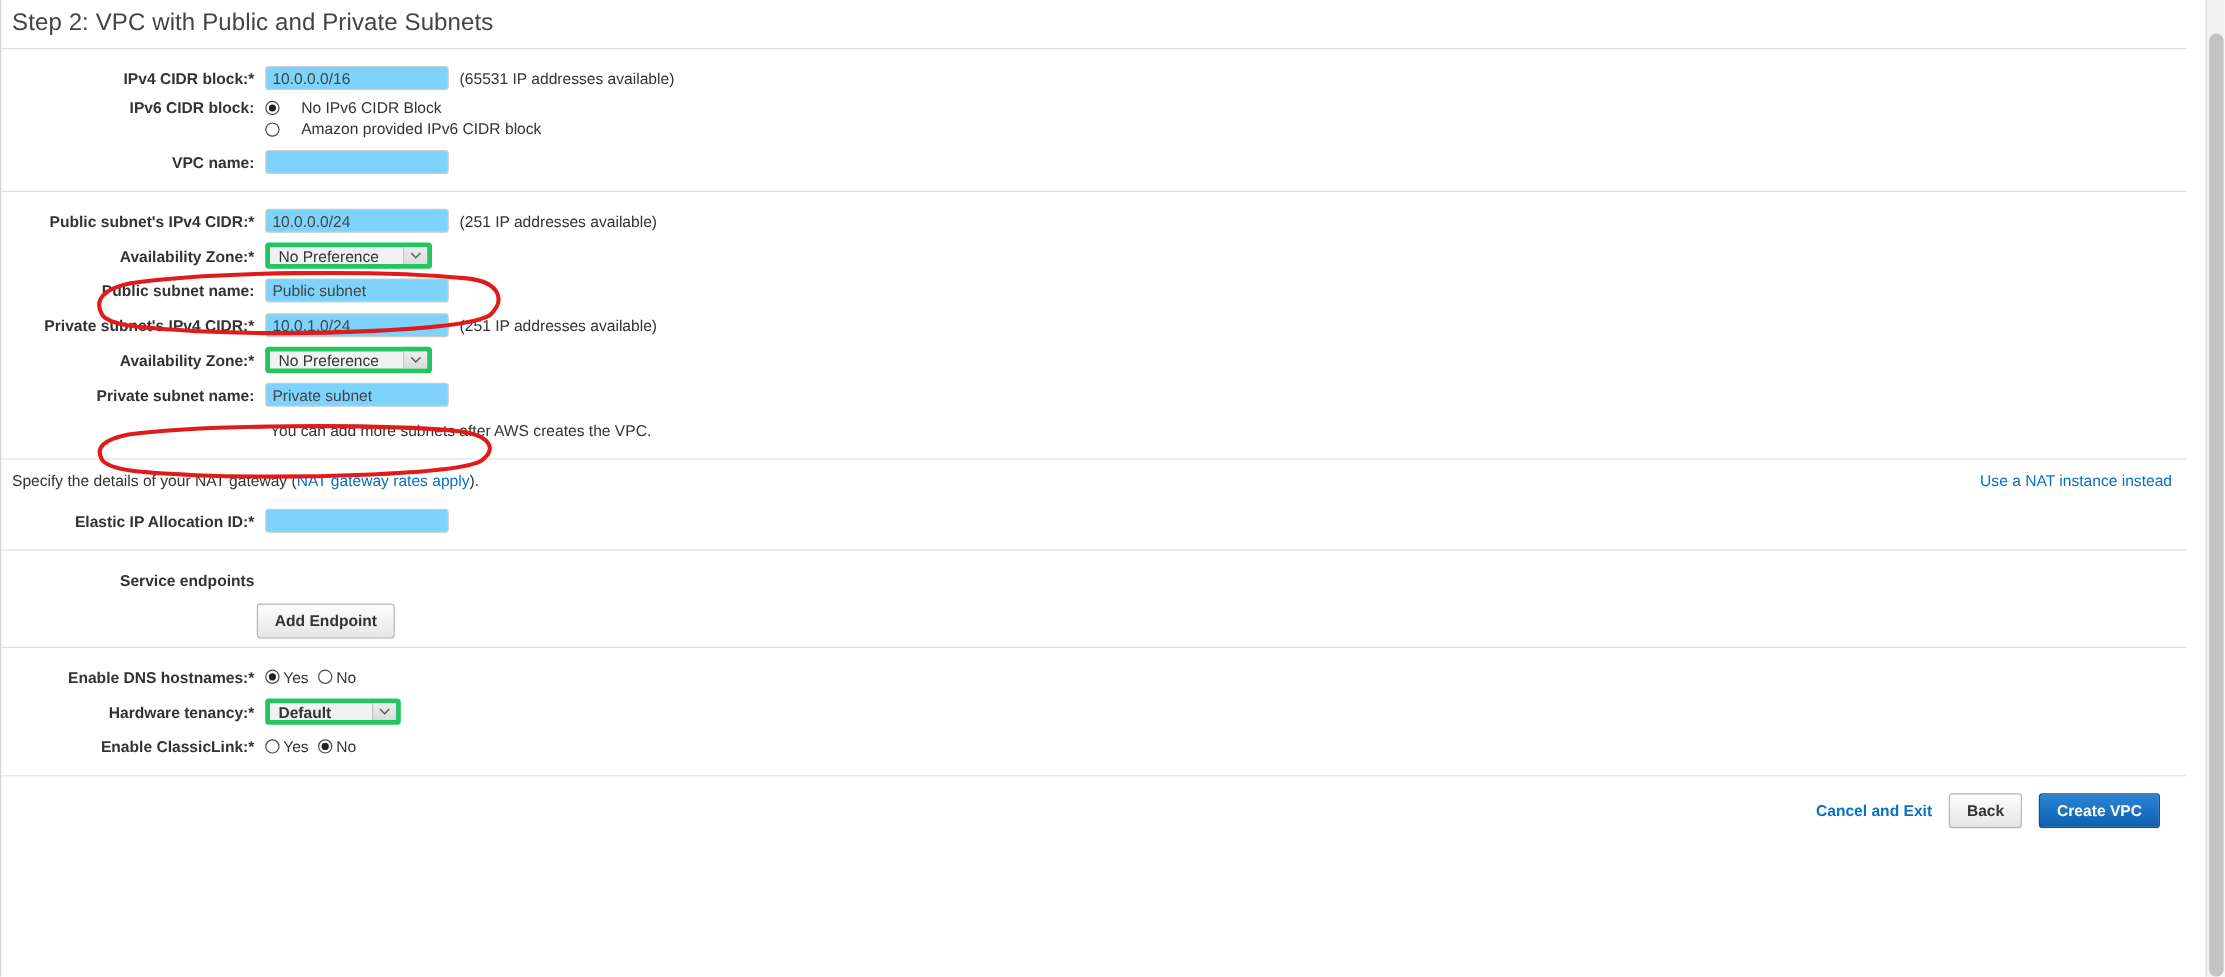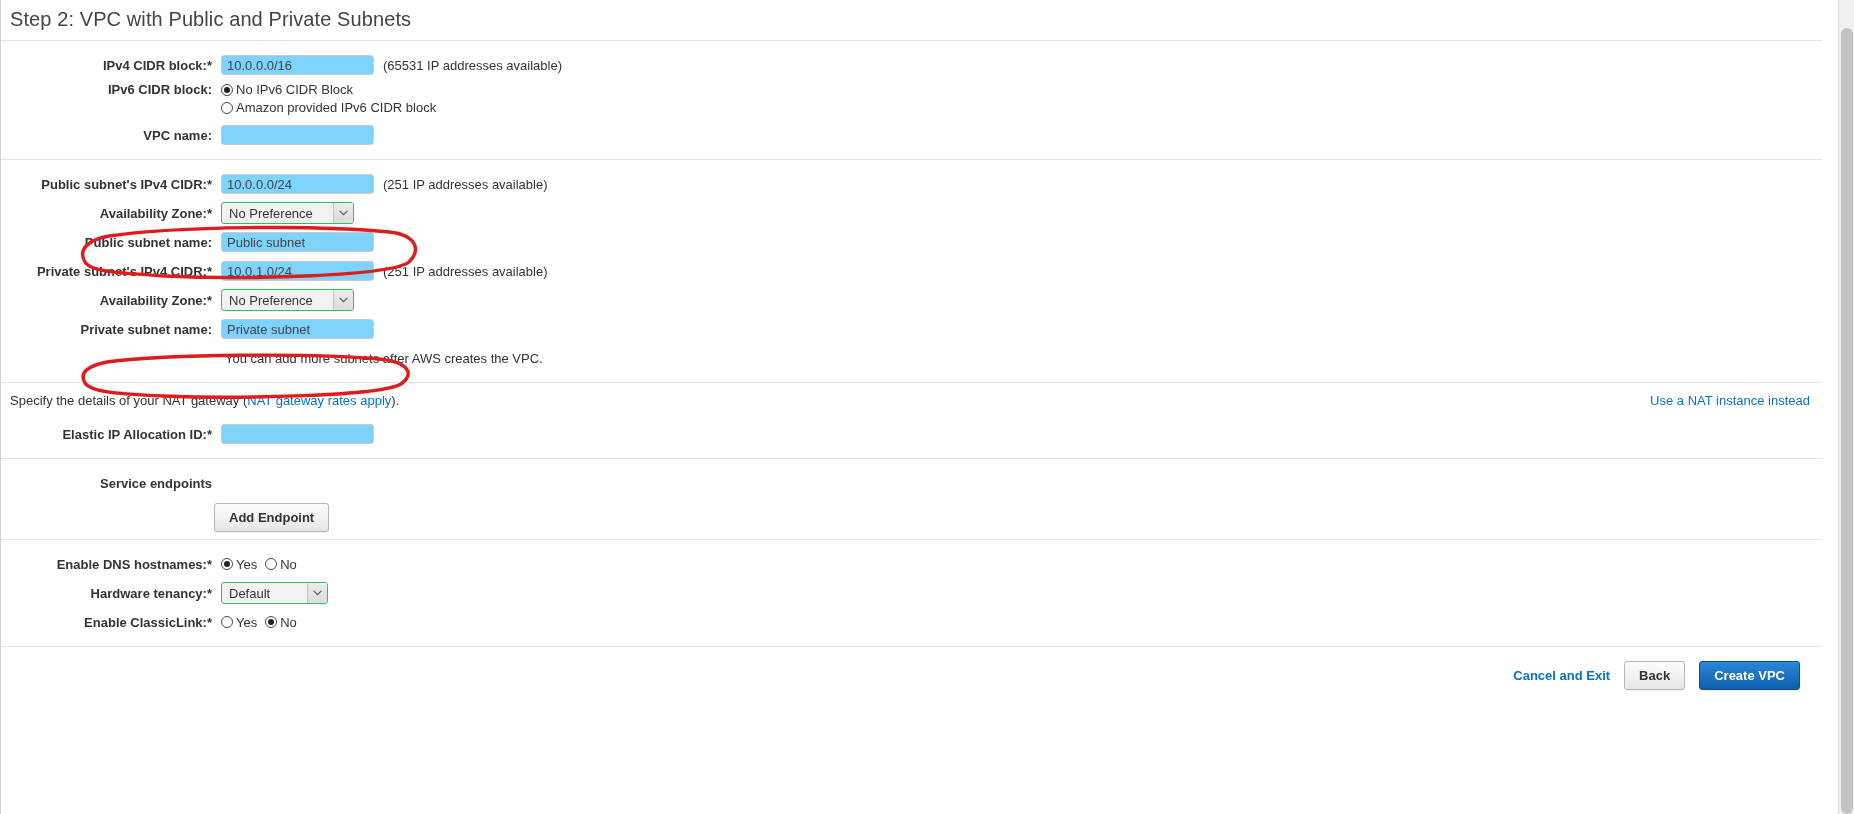--- a/index.html
+++ b/index.html
@@ -85,36 +85,36 @@
     color: #333;
     white-space: nowrap;
   }
 
   
   .sel {
     display: inline-flex;
     align-items: stretch;
     height: 22px;
     background: #f2f2f2;
-    border: 1px solid #22c55e;
+    border: 4px solid #22c55e;
     border-radius: 3px;
     box-sizing: border-box;
     overflow: hidden;
     cursor: default;
   }
   .sel .sel-val {
     display: flex;
     align-items: center;
     padding: 0 6px 0 7px;
     font-size: 13px;
     color: #333;
     white-space: nowrap;
   }
   .sel.w-az .sel-val { min-width: 98px; }
-  .sel.w-ten .sel-val { min-width: 72px; }
+  .sel.w-ten .sel-val { min-width: 72px; font-weight: bold; }
   .sel .sel-arrow {
     width: 19px;
     display: flex;
     align-items: center;
     justify-content: center;
     border-left: 1px solid #c2c2c2;
     background: linear-gradient(#ececec, #dcdcdc);
   }
   .sel .sel-arrow svg { display:block; }
 
@@ -140,21 +140,21 @@
   .rad.on::after {
     content: "";
     position: absolute;
     left: 2px; top: 2px;
     width: 6px; height: 6px;
     border-radius: 50%;
     background: #222;
   }
   .radio-item .rtext { font-size: 13px; color: #333; }
 
-  .stack .radio-item { margin: 0 0 3px 0; }
+  .stack .radio-item { margin: 0 0 3px 0; gap: 15px; }
   .stack { display: block; }
 
   
   .btn {
     font-family: "Liberation Sans", sans-serif;
     font-size: 13px;
     font-weight: bold;
     color: #333;
     background: linear-gradient(#fdfdfd, #e6e6e6);
     border: 1px solid #b6b6b6;

